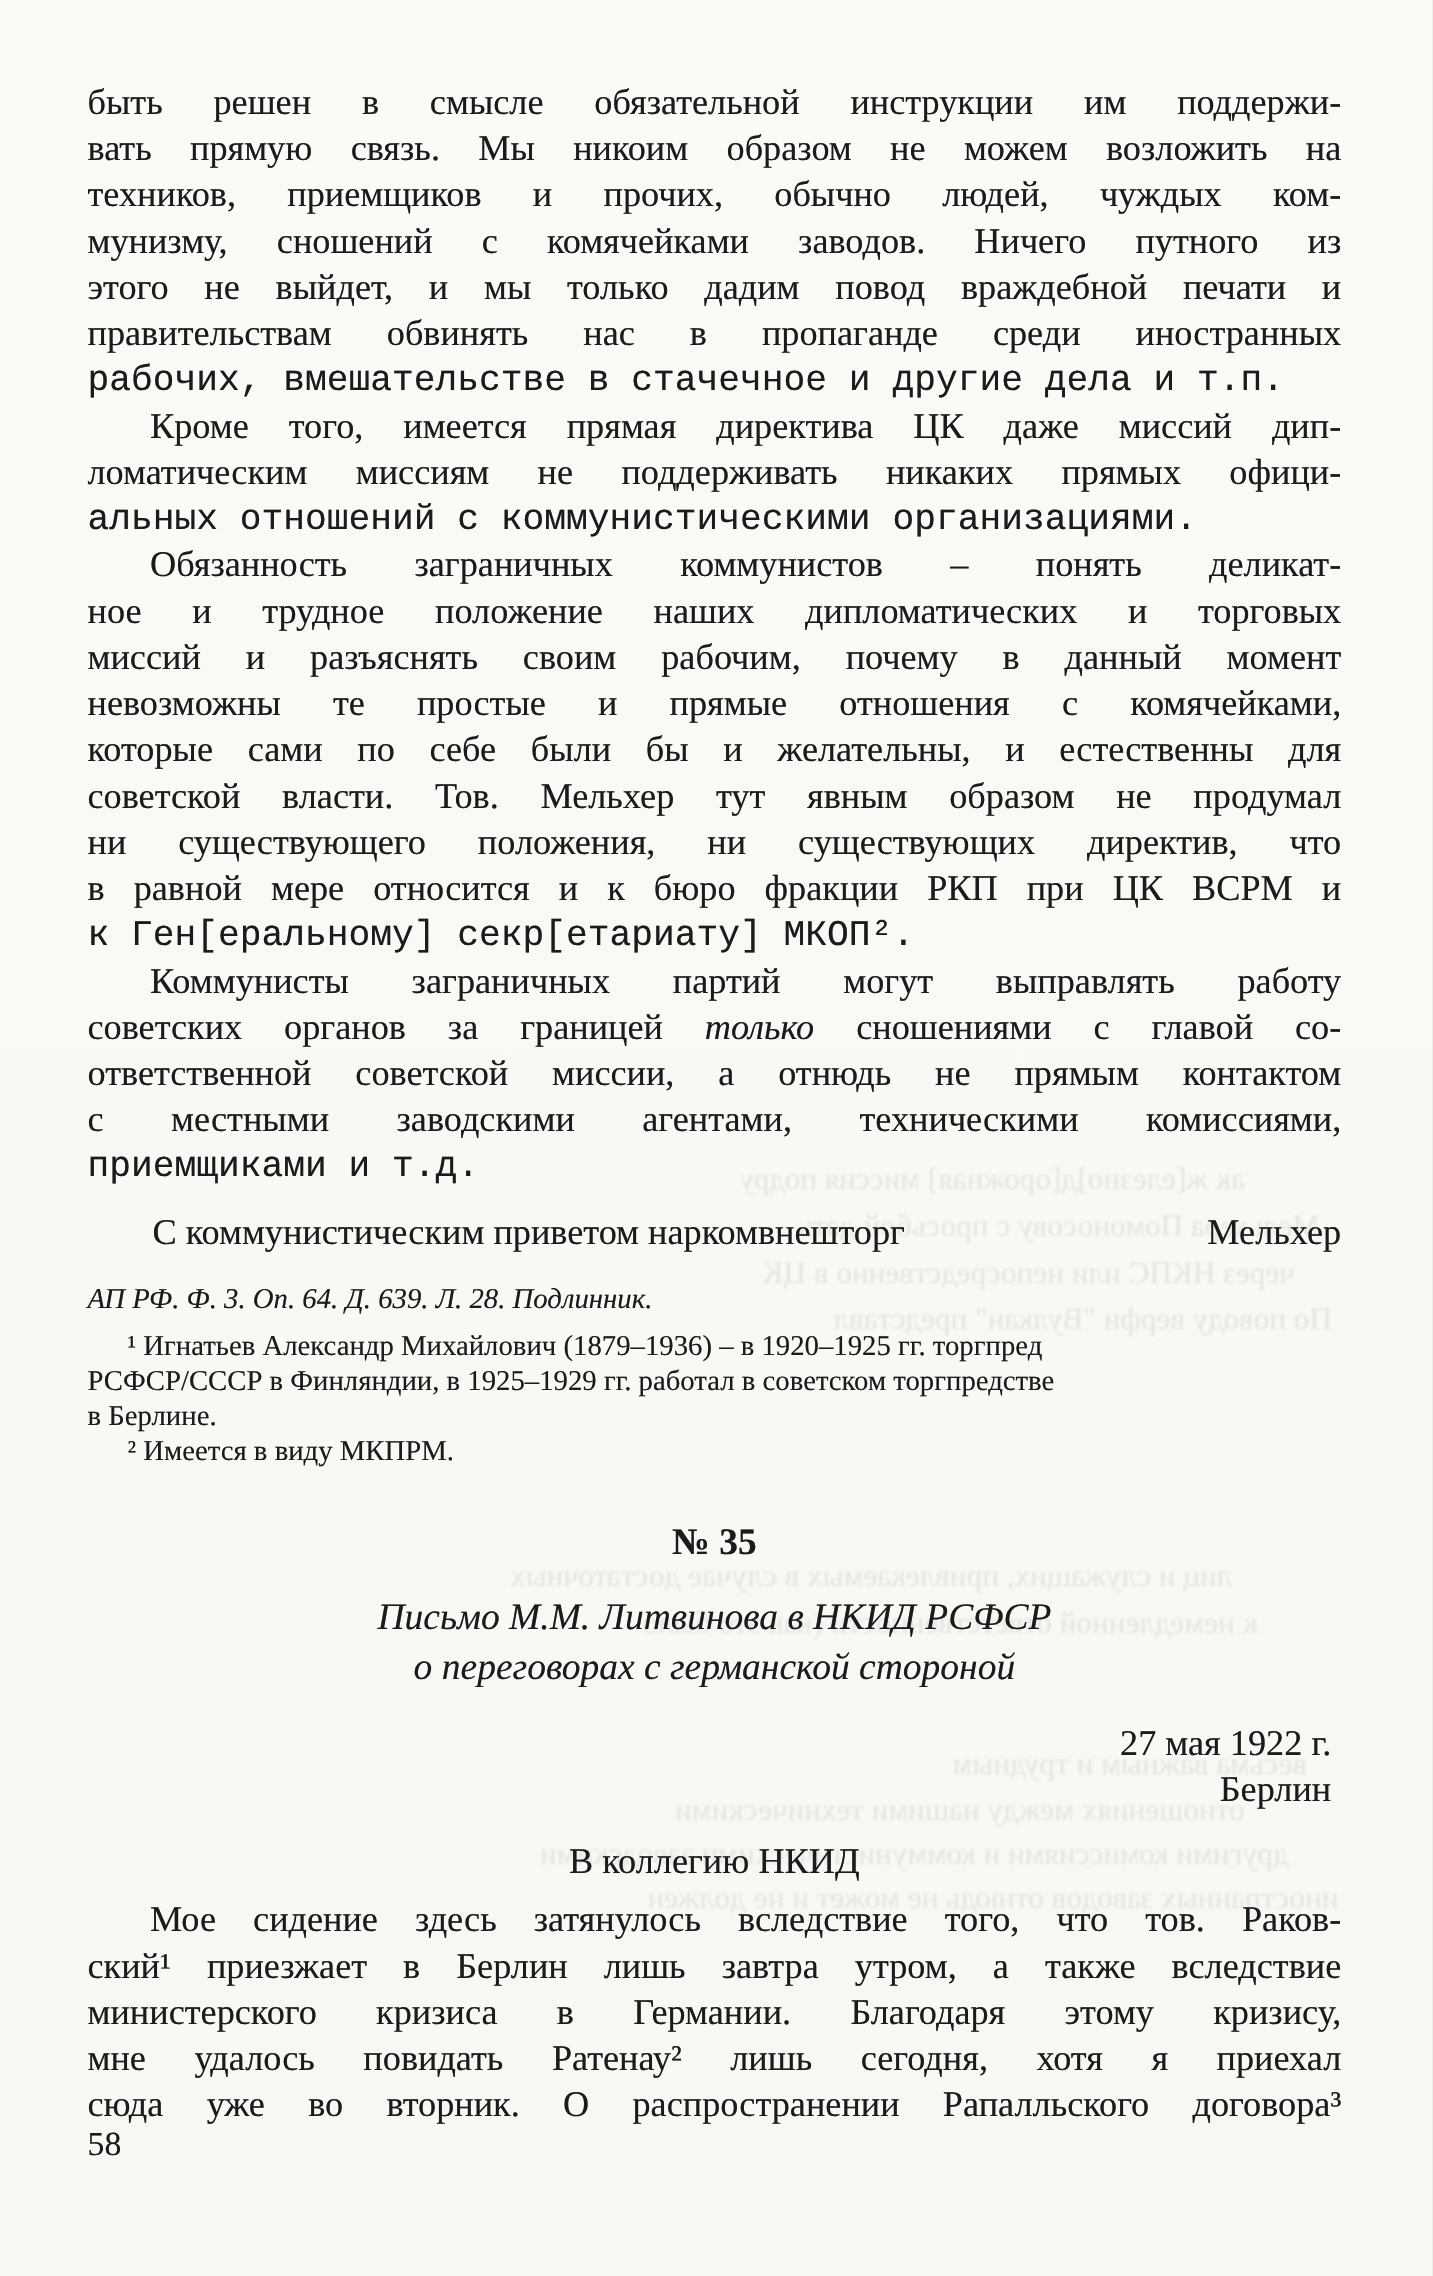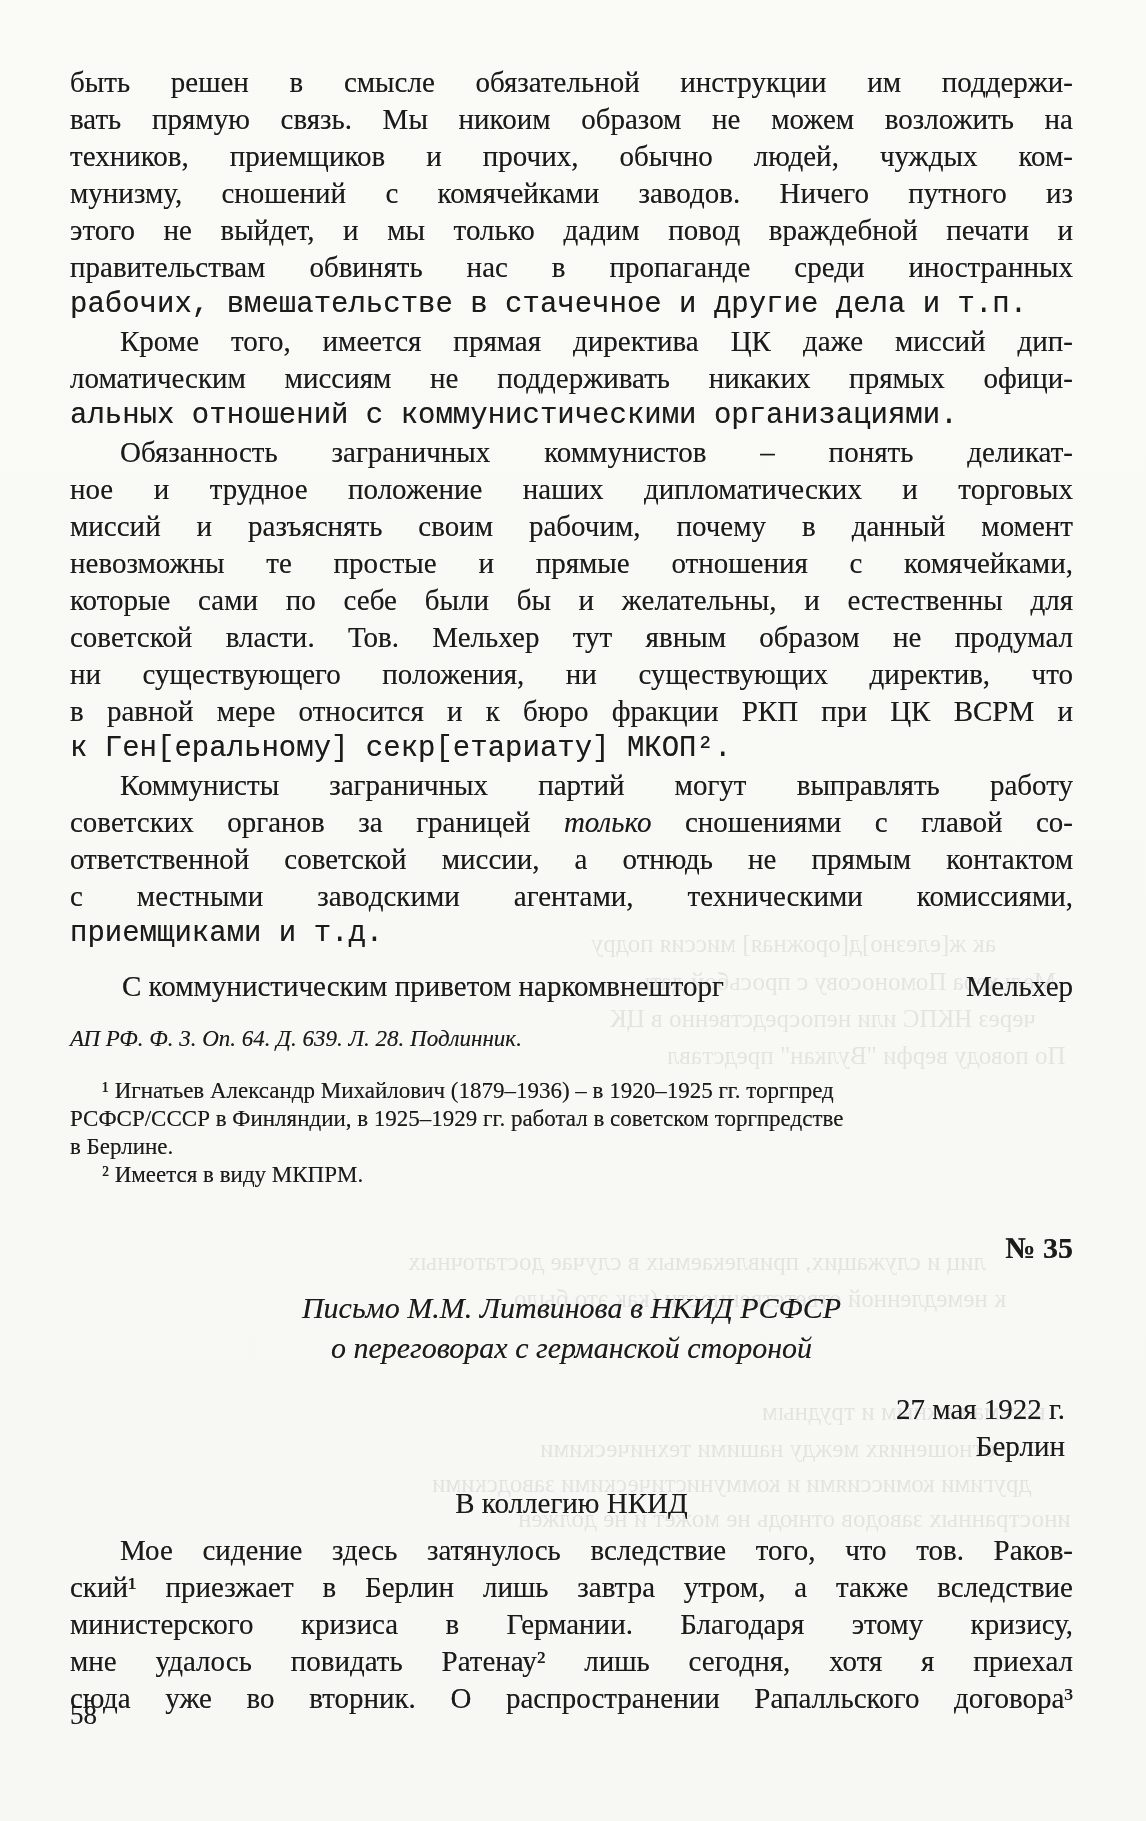--- a/index.html
+++ b/index.html
@@ -17,24 +17,24 @@
       text-shadow:0 0 .4px rgba(20,20,20,.55);}
   .j{text-align:justify;text-align-last:justify;}
   .last{text-align:right;text-align-last:left;font-family:Liberation Mono, monospace;}
   .ind{text-indent:50px;}
   .em{font-style:italic;}
   .sig{display:flex;justify-content:space-between;margin-top:16px;
        padding-left:52px;font-size:29px;line-height:37px;
        text-shadow:0 0 .4px rgba(20,20,20,.55);}
   .archive{margin-top:20px;font-style:italic;font-size:23px;line-height:28px;
        text-shadow:0 0 .3px rgba(20,20,20,.5);}
-  .footnotes{margin-top:24px;}
+  .footnotes{margin-top:10px;}
   .fn{font-size:23px;line-height:28px;text-shadow:0 0 .3px rgba(20,20,20,.5);}
   .fn-ind{text-indent:32px;}
-  .doc-number{margin-top:40px;text-align:right;font-weight:bold;
+  .doc-number{margin-top:40px;text-align:center;font-weight:bold;
        font-size:30px;line-height:37px;text-shadow:0 0 .4px rgba(20,20,20,.55);}
   .doc-title{margin-top:22px;text-align:center;font-style:italic;
        font-size:30px;line-height:40px;text-shadow:0 0 .4px rgba(20,20,20,.5);}
   .dateblock{margin-top:23px;text-align:right;font-size:29px;line-height:37px;
        padding-right:8px;text-shadow:0 0 .4px rgba(20,20,20,.55);}
   .addressee{margin-top:20px;text-align:center;font-size:29px;line-height:37px;
        text-shadow:0 0 .4px rgba(20,20,20,.55);}
   .body35{margin-top:10px;}
   .pageno{position:absolute;left:70px;top:1700px;font-size:27px;
        text-shadow:0 0 .4px rgba(20,20,20,.5);}

